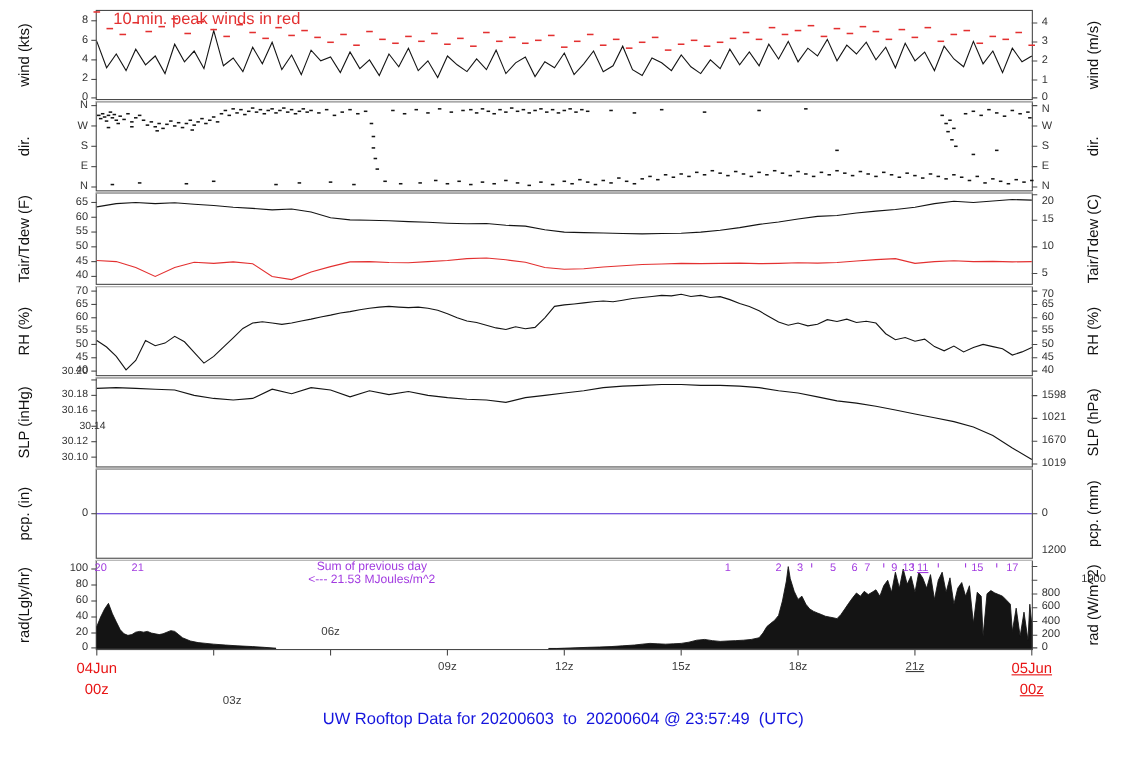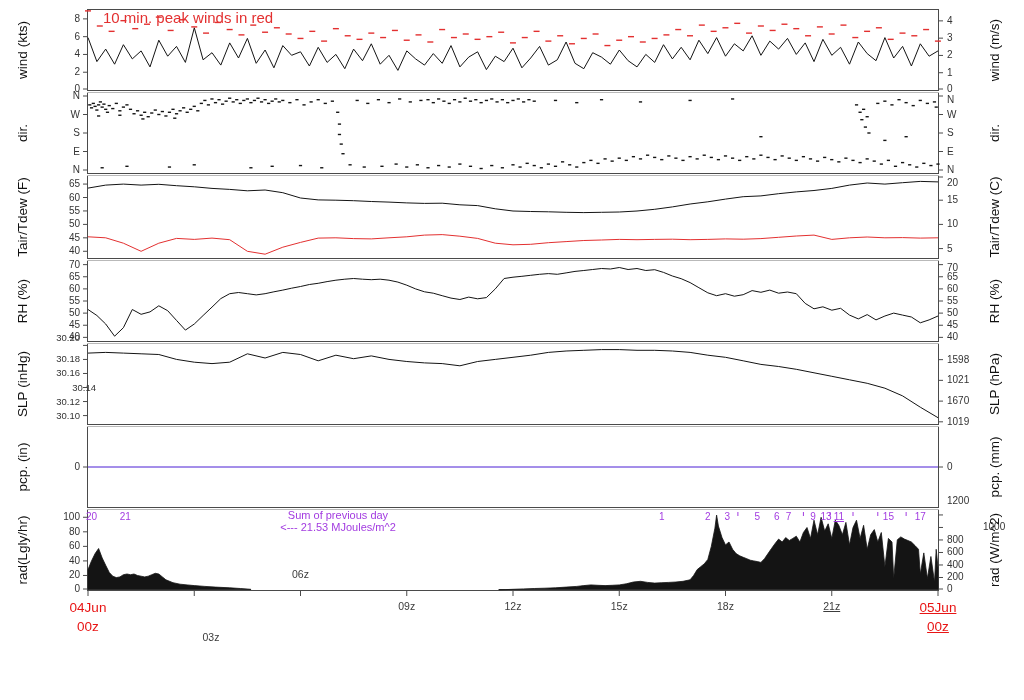--- a/index.html
+++ b/index.html
@@ -415,20 +415,21 @@
     </svg>
   <div class="note-red" style="left:103px;top:9px;">10 min. peak winds in red</div>
 
   <div class="note-purple" style="left:338px;top:509px;"><span>Sum of previous day</span><br><span>&lt;--- 21.53 MJoules/m^2</span></div>
 
   <div class="datelab" style="left:88px;top:598px;">04Jun
 00z</div>
   <div class="datelab" style="left:938px;top:598px;text-decoration:underline;">05Jun
 00z</div>
 
+  <div class="title" style="top:645px;">UW Rooftop Data for 20200603  to  20200604 @ 23:57:49  (UTC)</div>
 <div class="sep" style="left: 87px; width: 852px; top: 91.5px;"></div>
     <div class="sep" style="left: 87px; width: 852px; top: 174.5px;"></div>
     <div class="sep" style="left: 87px; width: 852px; top: 259.5px;"></div>
     <div class="sep" style="left: 87px; width: 852px; top: 342.5px;"></div>
     <div class="sep" style="left: 87px; width: 852px; top: 425.5px;"></div>
     <div class="sep" style="left: 87px; width: 852px; top: 508.5px;"></div>
     <span class="ytick left" style="left: 32px; top: 83px;">0</span>
     <span class="ytick left" style="left: 32px; top: 66.2222px;">2</span>
     <span class="ytick left" style="left: 32px; top: 48.4444px;">4</span>
     <span class="ytick left" style="left: 32px; top: 30.6667px;">6</span>

